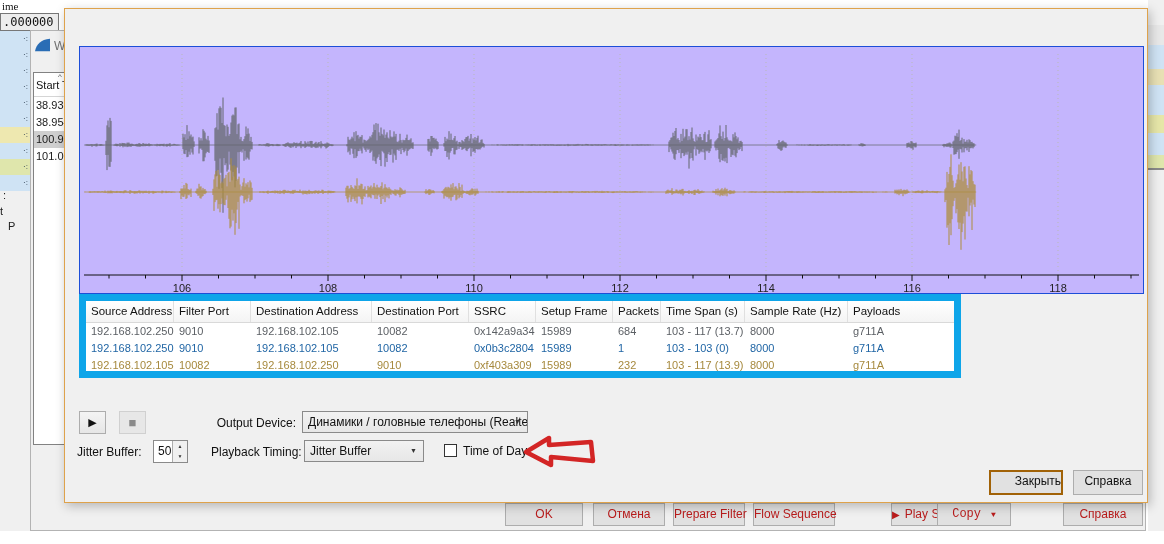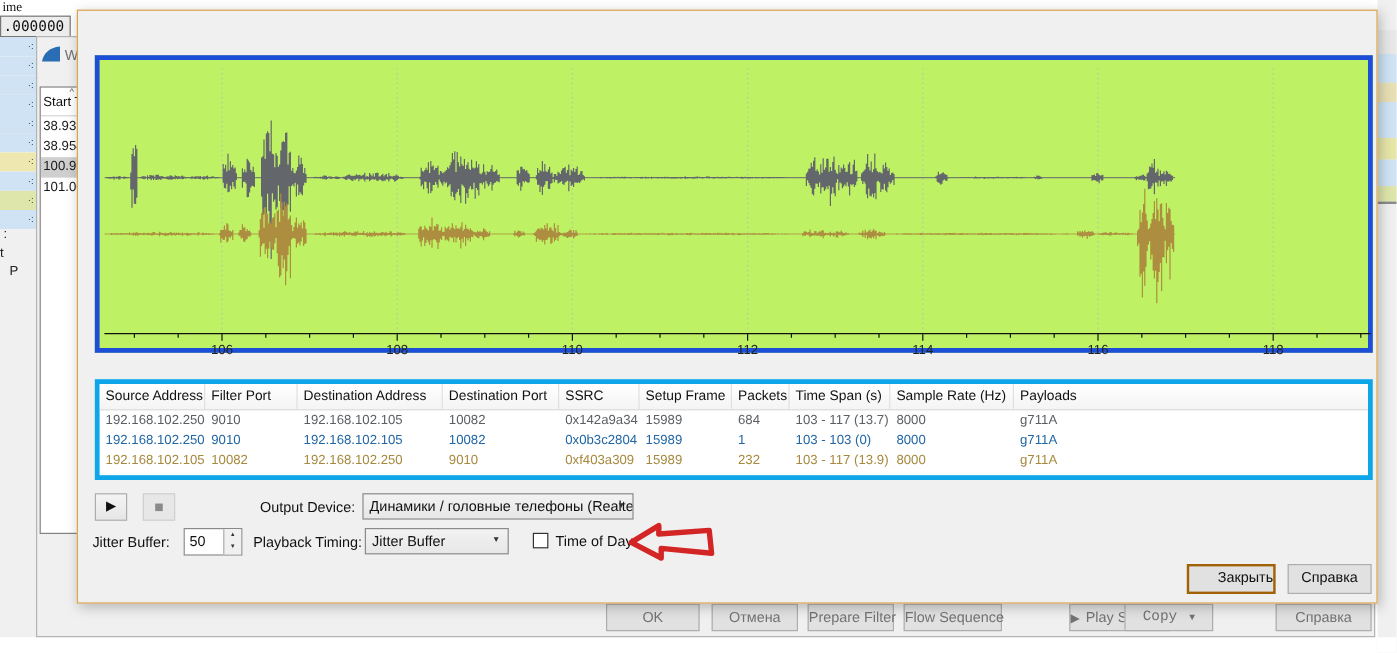--- a/index.html
+++ b/index.html
@@ -21,33 +21,33 @@
 
   
   .midwin { left:30px; top:30px; width:1116px; height:501px; background:#f0f0f0;
             border:1px solid #b3b3b3; z-index:1; }
   .midwin-title { left:54px; top:39px; font-size:12px; color:#707070; z-index:1; }
   .stable { left:33px; top:72px; width:46px; height:373px; background:#fff; border:1px solid #828282; z-index:1; overflow:hidden;}
   .stable-header { height:24px; border-bottom:1px solid #d5d5d5; font-size:11px; color:#111; padding:6px 0 0 2px; position:relative; white-space:nowrap;}
   .stable-caret { position:absolute; top:-1px; left:24px; font-size:8px; color:#555; }
   .stable-row { height:17px; font-size:11px; color:#1a1a1a; padding-left:2px; line-height:17px; white-space:nowrap; }
   .stable-row.sel { background:#cfcfcf; }
-  .bgbtn { background:#e1e1e1; border:1px solid #adadad; font-size:12px; color:#737373; text-align:center;
+  .bgbtn { background:#e1e1e1; border:1px solid #adadad; font-size:12px; color:#b91c1c; text-align:center;
            z-index:1; line-height:20px; white-space:nowrap; }
   .bgbtn .play-glyph { font-size:10px; margin-right:5px; }
   .bgbtn .dd-glyph { font-size:8px; margin-left:10px; }
 
   
   .dialog { left:64px; top:8px; width:1084px; height:495px; background:#f0f0f0;
             border:1px solid #dea24b; box-shadow:2px 3px 10px rgba(0,0,0,0.25); z-index:2; }
   .titlebar { left:0; top:0; width:100%; height:30px; background:#fff; }
   .title-text { left:34px; top:8px; font-size:12px; color:#000; }
   .wincap { top:0; width:44px; height:30px; text-align:center; line-height:30px; font-size:12px; color:#222; cursor:default;}
-  .plot { left:14px; top:37px; width:1065px; height:248px; background:#bef264; border:4px solid #1d4ed8; }
-  .rtp-table { left:14px; top:307px; width:1065px; height:84px; background:#fff; border:4px solid #0ea5e9; overflow:hidden;}
+  .plot { left:14px; top:37px; width:1065px; height:248px; background:#c4b5fd; border:1px solid #1d4ed8; }
+  .rtp-table { left:14px; top:285px; width:882px; height:84px; background:#fff; border:7px solid #0ea5e9; overflow:hidden;}
   .rtp-thead { display:grid; height:22px; background:linear-gradient(#ffffff,#f4f4f4); border-bottom:1px solid #d9d9d9; }
   .rtp-th { font-size:11.5px; color:#111; padding:4px 0 0 5px; border-right:1px solid #e0e0e0; white-space:nowrap; overflow:hidden;}
   .rtp-tr { display:grid; height:17px; }
   .rtp-td { font-size:11px; padding:2px 0 0 5px; white-space:nowrap; overflow:hidden; }
 
   .ctl-label { font-size:12px; color:#111; white-space:nowrap; }
   .sqbtn { width:27px; height:23px; background:linear-gradient(#f4f4f4,#e6e6e6); border:1px solid #adadad;
            text-align:center; line-height:21px; font-size:11px; color:#111; }
   .sqbtn.flat { background:#e7e7e7; border:1px solid #d0d0d0; color:#8a8a8a; font-size:13px;}
   .combo { background:linear-gradient(#f2f2f2,#e7e7e7); border:1px solid #8a8a8a; font-size:12px; color:#111;
@@ -236,21 +236,21 @@
 
     <div class="abs sqbtn" style="left:14px; top:402px;">▶</div>
     <div class="abs sqbtn flat" style="left:54px; top:402px;">■</div>
     <div class="abs ctl-label" style="left:143px; top:407px; width:88px; text-align:right;">Output Device:</div>
     <div class="abs combo" style="left:237px; top:402px; width:226px; height:22px;">
       <span>Динамики / головные телефоны (Realtek Audio)</span>
       <span class="arrow">▼</span>
     </div>
 
     <div class="abs ctl-label" style="left:12px; top:436px;">Jitter Buffer:</div>
-    <div class="abs spin" style="left:88px; top:431px; width:49px; height:23px;">
+    <div class="abs spin" style="left:88px; top:431px; width:35px; height:23px;">
       <span>50</span>
       <span class="btns">▲<br>▼</span>
     </div>
     <div class="abs ctl-label" style="left:146px; top:436px; width:86px; text-align:right;">Playback Timing:</div>
     <div class="abs combo" style="left:239px; top:431px; width:120px; height:22px;">
       <span>Jitter Buffer</span>
       <span class="arrow">▼</span>
     </div>
     <div class="abs checkbox" style="left:379px; top:435px;"></div>
     <div class="abs ctl-label" style="left:398px; top:435px;">Time of Day</div>

